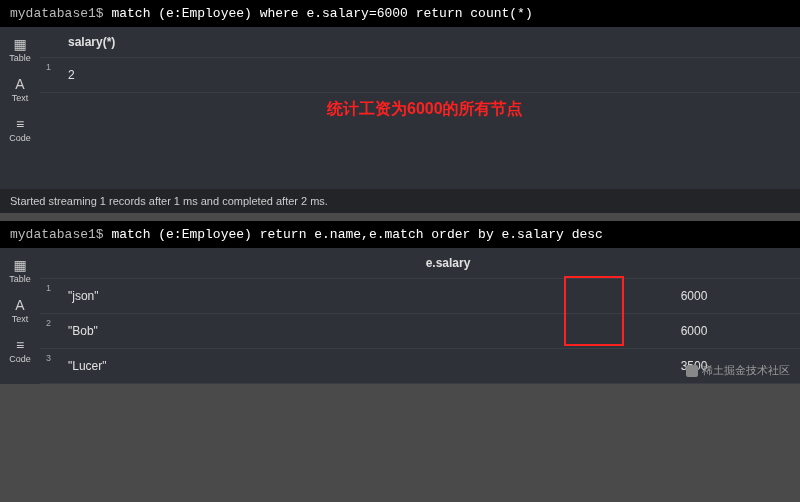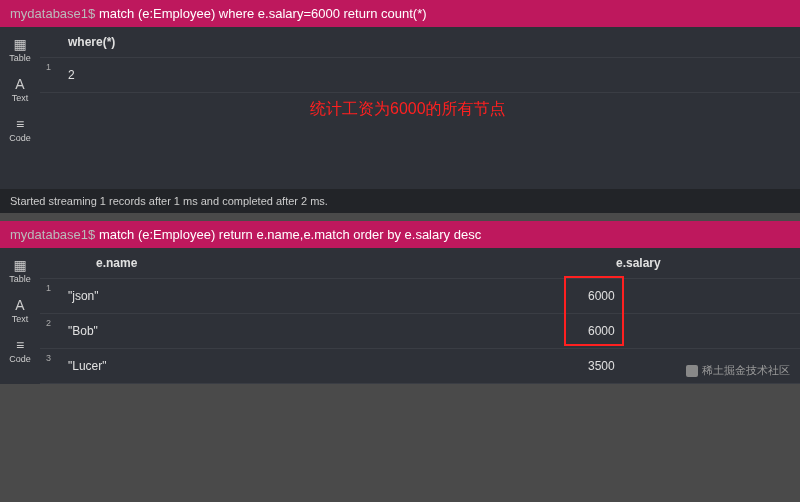--- a/index.html
+++ b/index.html
@@ -11,23 +11,23 @@
       color: #fff;
       font-size: 12px;
       overflow: hidden;
     }
     .panel {
       background: #2e3138;
       margin-bottom: 8px;
       position: relative;
     }
     .query-bar {
-      background: #be185d;
+      background: #000000;
       padding: 6px 10px;
-      font-family: Liberation Sans, sans-serif;
+      font-family: Liberation Mono, monospace;
       font-size: 13px;
     }
     .prompt { color: #bbb; }
     .query-text { color: #fff; }
     .content-area {
       display: flex;
     }
     .sidebar {
       width: 40px;
       background: #2e3138;
@@ -79,28 +79,29 @@
       top: 4px;
       font-size: 9px;
       color: #aaa;
     }
     .cell {
       padding: 10px 0 10px 28px;
       font-size: 12px;
       color: #e0e0e0;
     }
     .col-name { flex: 0 0 520px; }
-    .col-salary { flex: 1; }
+    .col-salary { flex: 1; text-align: center; }
     .col-count { flex: 1; }
     .annotation {
       position: absolute;
       color: #ff2020;
-      font-weight: normal;
+      font-weight: bold;
       font-size: 16px;
       font-family: sans-serif;
+      margin-left: 17px;
     }
     .highlight-box {
       position: absolute;
       border: 2px solid #ff2020;
       pointer-events: none;
     }
     .status-bar {
       background: #222428;
       padding: 6px 10px;
       font-size: 11px;
@@ -144,21 +145,21 @@
         <span>Text</span>
       </div>
       <div class="sidebar-btn">
         <span class="icon">≡</span>
         <span>Code</span>
       </div>
     </div>
     <div class="result-area">
       <div class="result-table">
         <div class="result-header">
-          <div class="cell col-count" style="padding:0">where(*)</div>
+          <div class="cell col-count" style="padding:0">salary(*)</div>
         </div>
         <div class="result-row">
           <span class="row-num">1</span>
           <div class="cell col-count">2</div>
         </div>
       </div>
       <div class="annotation" style="left:270px; top:72px;">统计工资为6000的所有节点</div>
     </div>
   </div>
   <div class="status-bar">Started streaming 1 records after 1 ms and completed after 2 ms.</div>
@@ -180,21 +181,20 @@
         <span>Text</span>
       </div>
       <div class="sidebar-btn">
         <span class="icon">≡</span>
         <span>Code</span>
       </div>
     </div>
     <div class="result-area">
       <div class="result-table">
         <div class="result-header">
-          <div class="cell col-name" style="padding-top:0;padding-bottom:0">e.name</div>
           <div class="cell col-salary" style="padding-top:0;padding-bottom:0">e.salary</div>
         </div>
         <div class="result-row">
           <span class="row-num">1</span>
           <div class="cell col-name">"json"</div>
           <div class="cell col-salary">6000</div>
         </div>
         <div class="result-row">
           <span class="row-num">2</span>
           <div class="cell col-name">"Bob"</div>

